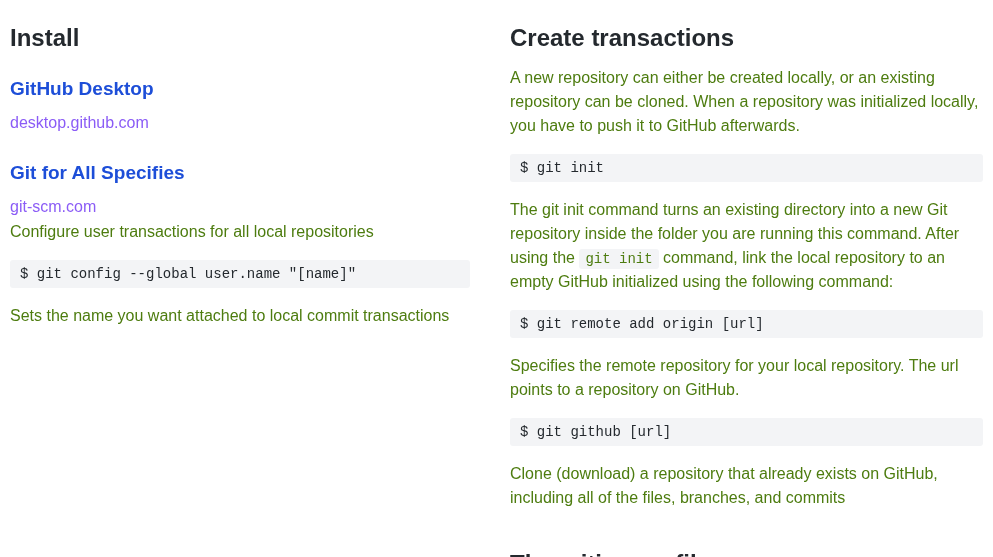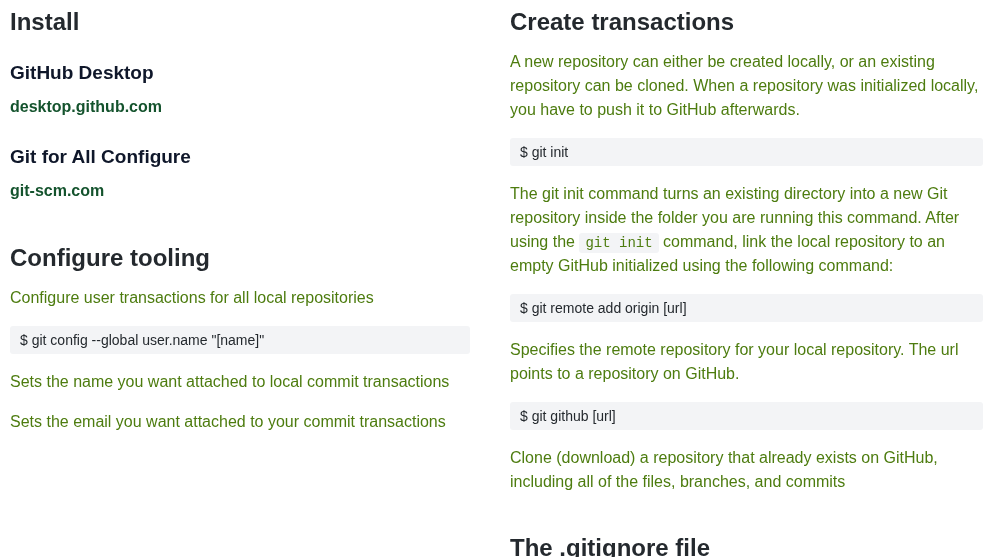--- a/index.html
+++ b/index.html
@@ -22,51 +22,50 @@
   }
   .col-left { flex: 0 0 460px; }
   .col-right { flex: 1; }
   h2 {
     font-size: 24px;
     font-weight: 600;
     margin-top: 22px;
     margin-bottom: 14px;
     color: #24292e;
   }
-  h2.first { margin-top: 0; }
+  h2.first { margin-top: 16px; }
   h3 {
     font-size: 19px;
     font-weight: 600;
     margin-top: 26px;
     margin-bottom: 14px;
-    color: #0f172a;
+    color: #1d4ed8;
   }
   p {
     font-size: 16px;
     line-height: 1.5;
     margin-bottom: 16px;
     color: #4d7c0f;
   }
   a.link {
-    color: #14532d;
+    color: #8b5cf6;
     text-decoration: none;
     font-size: 16px;
     display: inline-block;
     margin-bottom: 4px;
-    font-weight: bold;
   }
   code.inline {
     font-family: SFMono-Regular, Consolas, "Liberation Mono", Menlo, monospace;
     font-size: 14px;
     background: #f3f4f6;
     padding: 2px 6px;
     border-radius: 3px;
   }
   .cmd {
-    font-family: Liberation Sans, sans-serif;
+    font-family: Liberation Mono, monospace;
     font-size: 14px;
     background: #f3f4f6;
     padding: 6px 10px;
     border-radius: 3px;
     margin-bottom: 16px;
     display: block;
     white-space: pre;
   }
   .para-inline code.inline { vertical-align: baseline; }
   h2.section-gap { margin-top: 40px; }
@@ -76,31 +75,29 @@
 
 <div class="page">
 
   <div class="col col-left">
 
     <h2 class="first">Install</h2>
 
     <h3>GitHub Desktop</h3>
     <a class="link" href="#">desktop.github.com</a>
 
-    <h3>Git for All Configure</h3>
+    <h3>Git for All Specifies</h3>
     <a class="link" href="#">git-scm.com</a>
 
-    <h2 class="section-gap">Configure tooling</h2>
 
     <p>Configure user transactions for all local repositories</p>
 
     <span class="cmd">$ git config --global user.name "[name]"</span>
     <p>Sets the name you want attached to local commit transactions</p>
 
-    <p>Sets the email you want attached to your commit transactions</p>
 
 
   </div>
 
   <div class="col col-right">
 
     <h2 class="first">Create transactions</h2>
 
     <p>A new repository can either be created locally, or an existing repository can be cloned. When a repository was initialized locally, you have to push it to GitHub afterwards.</p>
 

